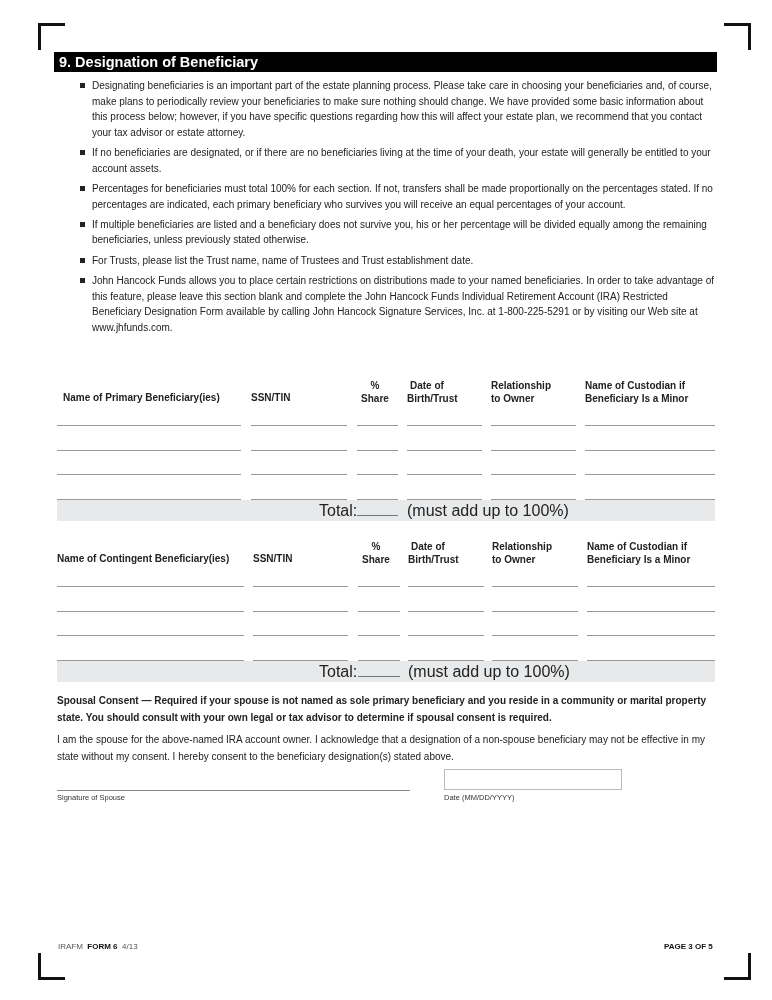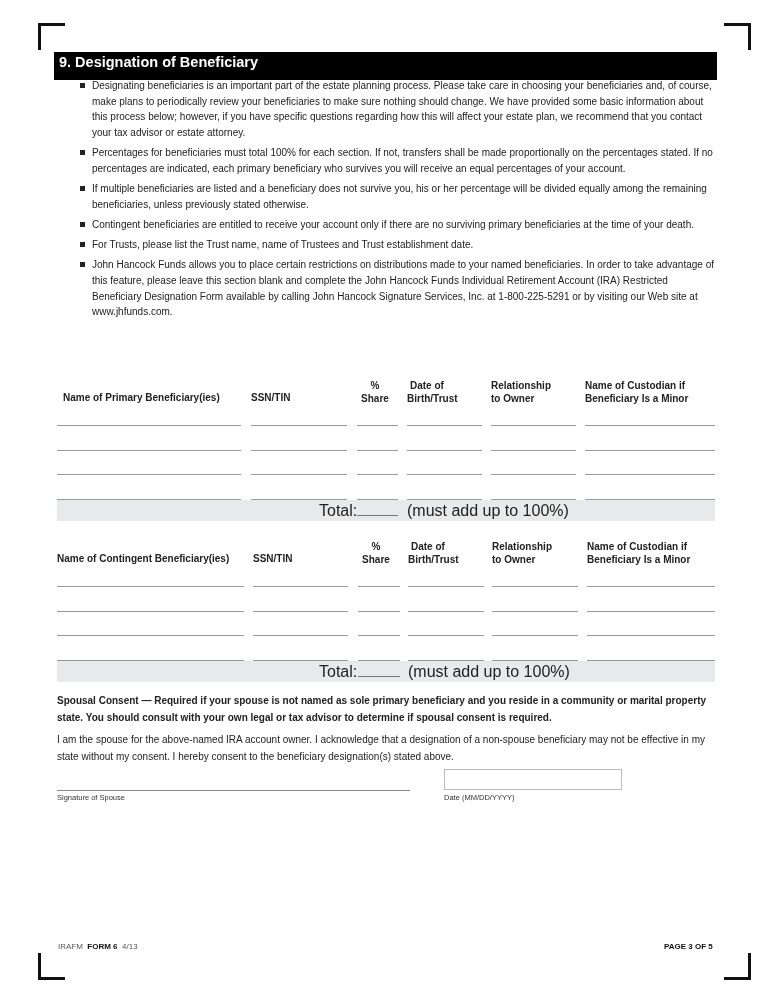--- a/index.html
+++ b/index.html
@@ -2,21 +2,21 @@
 <html><head>
 <meta charset="utf-8">
 <style>
   html,body{margin:0;padding:0;background:#fff;}
   body{width:772px;height:1000px;position:relative;font-family:"Liberation Sans",sans-serif;color:#222;overflow:hidden;}
   .corner{position:absolute;width:24px;height:24px;border-color:#111;border-style:solid;border-width:0;}
   .c-tl{left:38px;top:23px;border-left-width:3px;border-top-width:3px;}
   .c-tr{left:724px;top:23px;border-right-width:3px;border-top-width:3px;}
   .c-bl{left:38px;top:953px;border-left-width:3px;border-bottom-width:3px;}
   .c-br{left:724px;top:953px;border-right-width:3px;border-bottom-width:3px;}
-  .section-header{position:absolute;left:54px;top:52px;width:663px;height:28px;background:#000;color:#fff;font-weight:bold;font-size:14.5px;line-height:20px;padding-left:5px;box-sizing:border-box;}
+  .section-header{position:absolute;left:54px;top:52px;width:663px;height:20px;background:#000;color:#fff;font-weight:bold;font-size:14.5px;line-height:20px;padding-left:5px;box-sizing:border-box;}
   ul.bullets{position:absolute;left:78px;top:78px;width:640px;margin:0;padding:0;list-style:none;font-size:10px;line-height:15.6px;color:#222;}
   ul.bullets li{position:relative;padding-left:14px;margin-bottom:4.7px;}
   ul.bullets li::before{content:"";position:absolute;left:2px;top:5px;width:5px;height:5px;background:#222;}
   .tbl{position:absolute;left:57px;width:658px;}
   .hdr{position:absolute;font-size:10px;font-weight:bold;line-height:12.5px;color:#222;}
   .line{position:absolute;height:1px;background:#999;}
   .total-band{position:absolute;left:0;width:658px;height:21px;background:#e8e9ea;}
   .total-label{position:absolute;font-size:16px;line-height:21px;}
   .total-blank{position:absolute;height:1px;background:#777;}
   .consent-title{position:absolute;left:57px;top:692px;width:660px;font-size:10px;font-weight:bold;line-height:17px;}
@@ -34,23 +34,23 @@
 
 <div class="corner c-tl"></div>
 <div class="corner c-tr"></div>
 <div class="corner c-bl"></div>
 <div class="corner c-br"></div>
 
 <div class="section-header">9. Designation of Beneficiary</div>
 
 <ul class="bullets">
   <li>Designating beneficiaries is an important part of the estate planning process. Please take care in choosing your beneficiaries and, of course, make plans to periodically review your beneficiaries to make sure nothing should change. We have provided some basic information about this process below; however, if you have specific questions regarding how this will affect your estate plan, we recommend that you contact your tax advisor or estate attorney.</li>
+  <li>If no beneficiaries are designated, or if there are no beneficiaries living at the time of your death, your estate will generally be entitled to your account assets.</li>
   <li>Percentages for beneficiaries must total 100% for each section. If not, transfers shall be made proportionally on the percentages stated. If no percentages are indicated, each primary beneficiary who survives you will receive an equal percentages of your account.</li>
   <li>If multiple beneficiaries are listed and a beneficiary does not survive you, his or her percentage will be divided equally among the remaining beneficiaries, unless previously stated otherwise.</li>
-  <li>Contingent beneficiaries are entitled to receive your account only if there are no surviving primary beneficiaries at the time of your death.</li>
   <li>For Trusts, please list the Trust name, name of Trustees and Trust establishment date.</li>
   <li>John Hancock Funds allows you to place certain restrictions on distributions made to your named beneficiaries. In order to take advantage of this feature, please leave this section blank and complete the John Hancock Funds Individual Retirement Account (IRA) Restricted Beneficiary Designation Form available by calling John Hancock Signature Services, Inc. at 1-800-225-5291 or by visiting our Web site at www.jhfunds.com.</li>
 </ul>
 
 <div class="tbl" style="top:380px;height:141px;">
   <div class="hdr" style="left:0;top:12px;padding-left:6px;">Name of Primary Beneficiary(ies)</div>
   <div class="hdr" style="left:194px;top:12px;">SSN/TIN</div>
   <div class="hdr" style="left:303px;top:0;width:30px;text-align:center;">
     <div>%</div>
     <div>Share</div>

